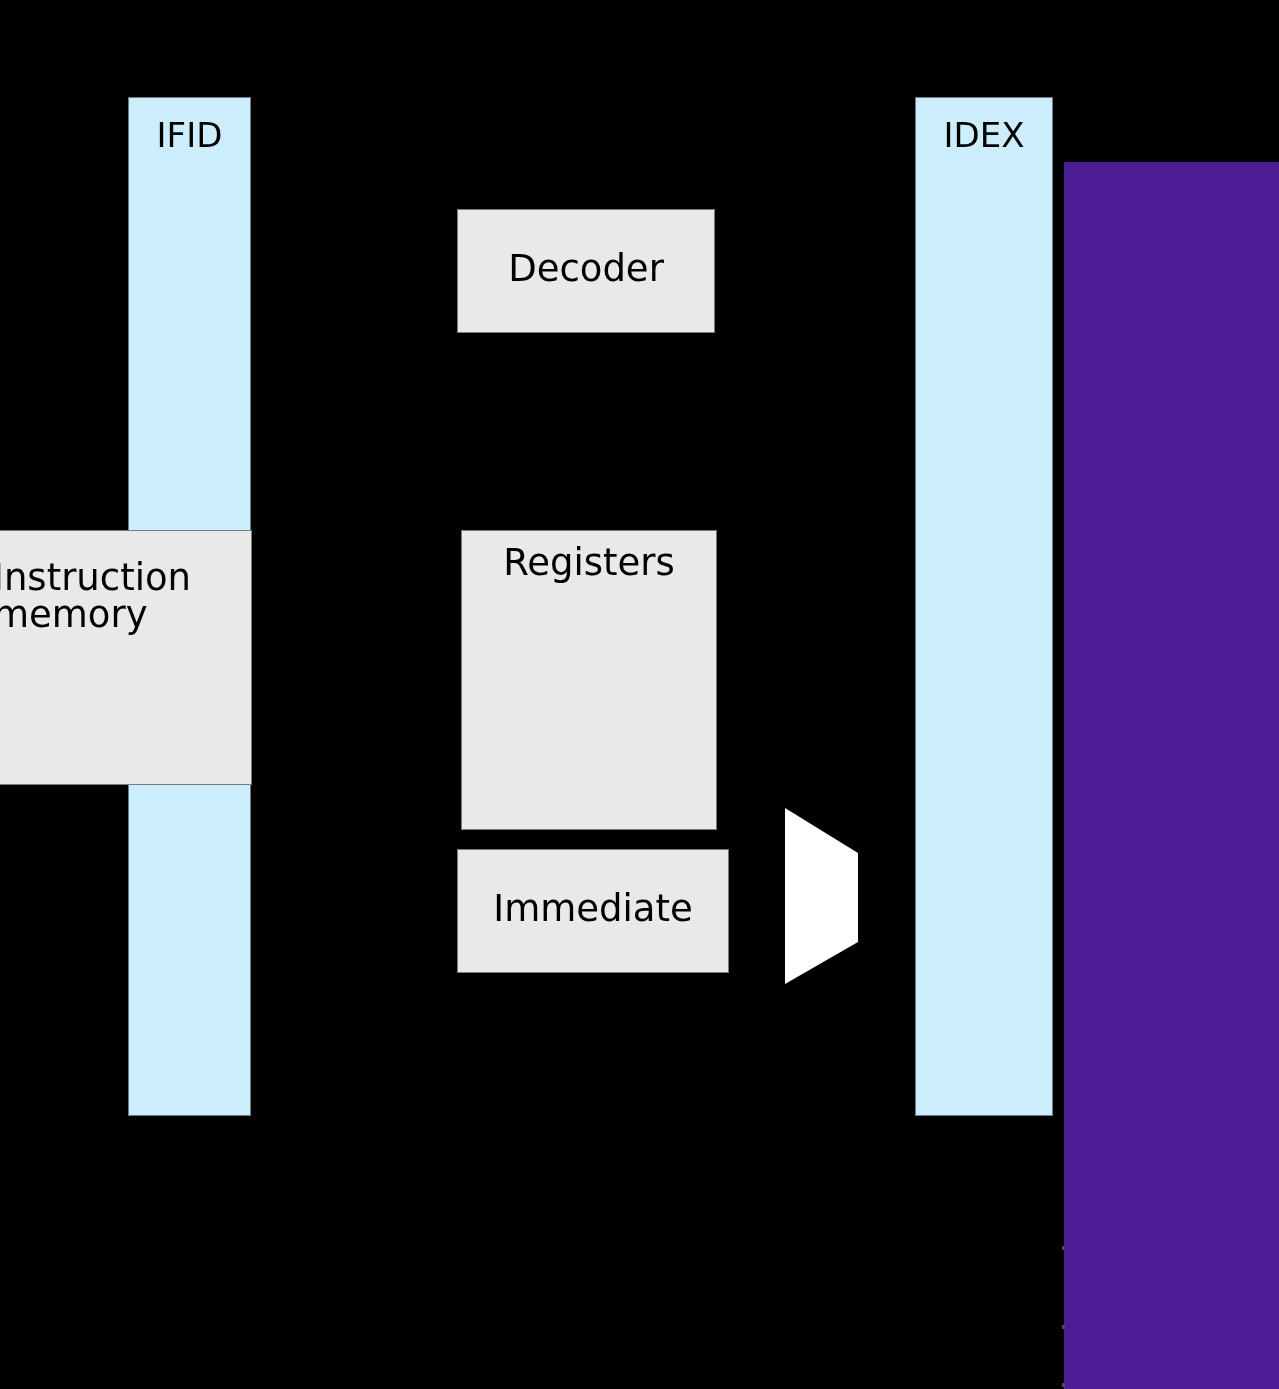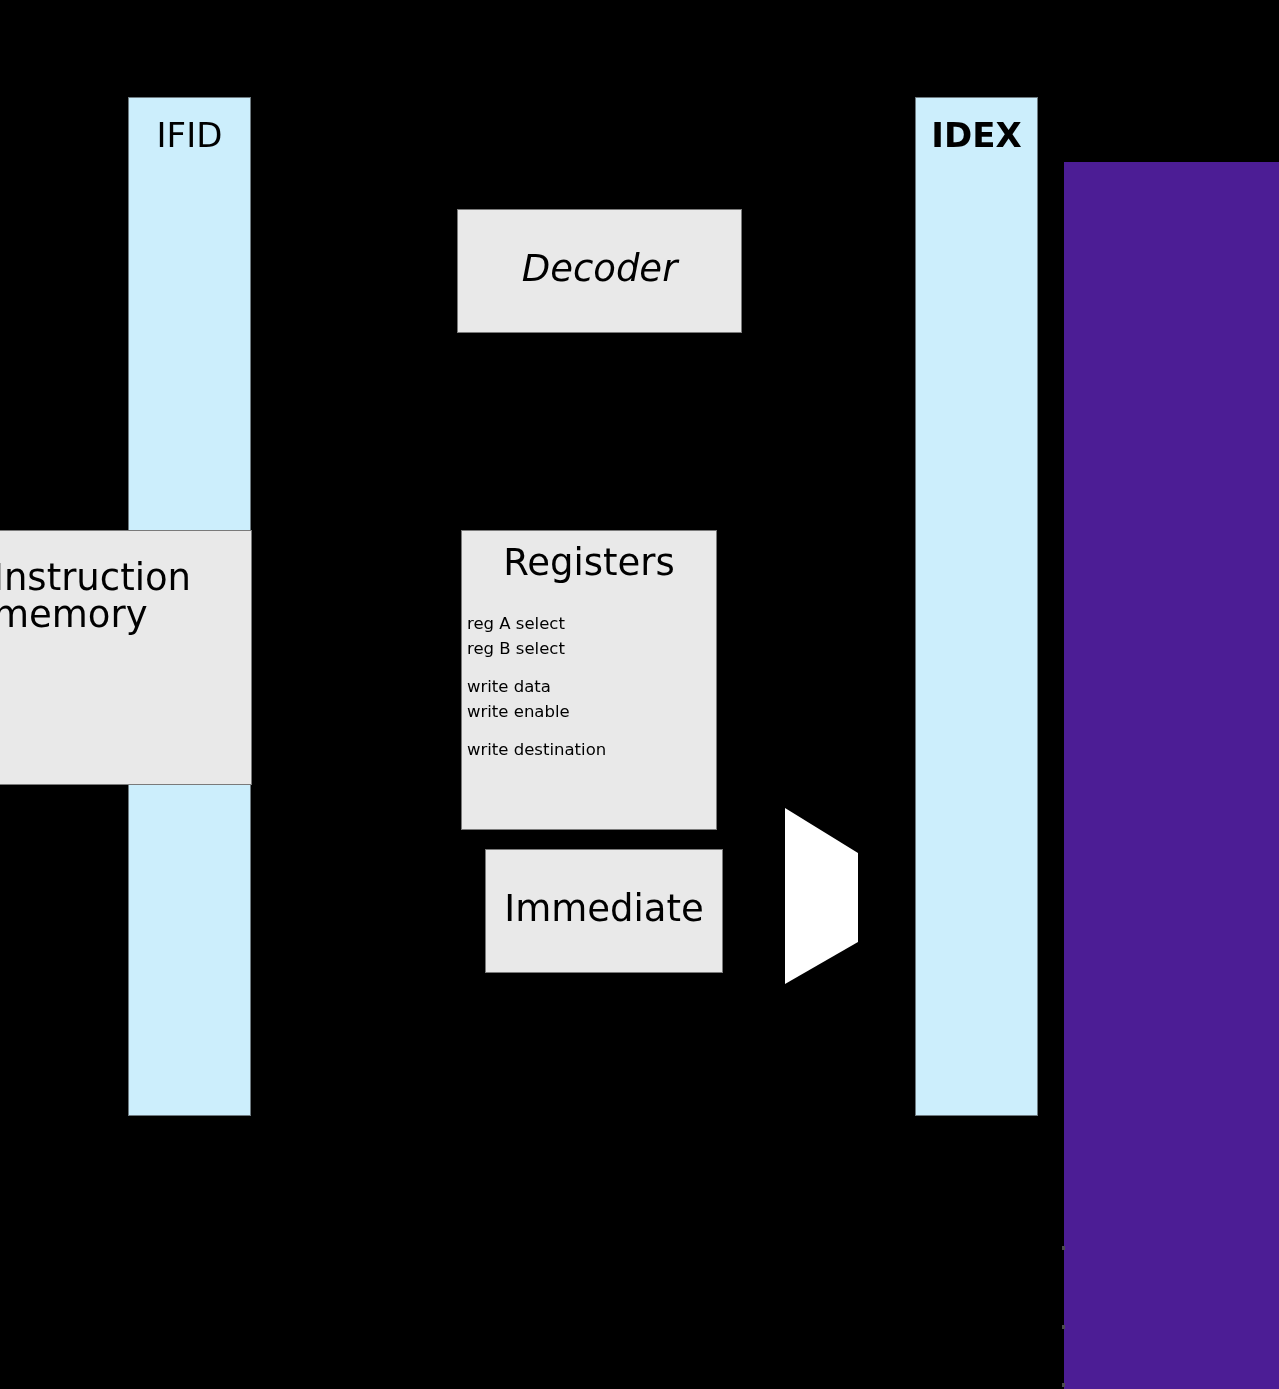--- a/index.html
+++ b/index.html
@@ -34,21 +34,21 @@
     position: absolute;
     left: 0;
     right: 0;
     top: 20px;
     text-align: center;
     font-size: 34px;
     color: #000000;
     line-height: 1;
   }
   #pipe-ifid { left: 128px; top: 97px;  width: 123px; height: 1019px; }
-  #pipe-idex { left: 915px; top: 97px;  width: 123px; height: 1019px; font-weight: bold; }
+  #pipe-idex { left: 915px; top: 97px;  width: 138px; height: 1019px; }
 
   
   .unit-box {
     position: absolute;
     background: #e9e9e9;
     border: 1px solid #7a7a7a;
     box-sizing: border-box;
   }
   .unit-title {
     position: absolute;
@@ -61,24 +61,24 @@
   }
 
   #box-instruction-memory { left: -36px; top: 530px; width: 288px; height: 255px; }
   #box-instruction-memory .unit-title {
     top: 28px;
     left: 28px;
     right: 10px;
     text-align: left;
   }
 
-  #box-decoder { left: 457px; top: 209px; width: 285px; height: 124px; font-style: italic; }
+  #box-decoder { left: 457px; top: 209px; width: 258px; height: 124px; }
   #box-decoder .unit-title { top: 40px; }
 
-  #box-immediate { left: 457px; top: 849px; width: 238px; height: 124px; margin-left: 28px; }
+  #box-immediate { left: 457px; top: 849px; width: 272px; height: 124px; }
   #box-immediate .unit-title { top: 40px; }
 
   #box-registers { left: 461px; top: 530px; width: 256px; height: 300px; }
   #box-registers .unit-title { top: 13px; }
 
   .port-list {
     position: absolute;
     left: 5px;
     top: 80px;
     right: 4px;
@@ -126,33 +126,20 @@
   <div class="pipe-bar" id="pipe-idex">
     <div class="pipe-label">IDEX</div>
   </div>
 
   <div class="unit-box" id="box-decoder">
     <div class="unit-title">Decoder</div>
   </div>
 
   <div class="unit-box" id="box-registers">
     <div class="unit-title">Registers</div>
-    <div class="port-list">
-      <div class="port-group">
-        <div class="port-line">reg A select</div>
-        <div class="port-line">reg B select</div>
-      </div>
-      <div class="port-group">
-        <div class="port-line">write data</div>
-        <div class="port-line">write enable</div>
-      </div>
-      <div class="port-group">
-        <div class="port-line">write destination</div>
-      </div>
-    </div>
   </div>
 
   <div class="unit-box" id="box-immediate">
     <div class="unit-title">Immediate</div>
   </div>
 
   <div class="unit-box" id="box-instruction-memory">
     <div class="unit-title">
       <span>Instruction</span><br>
       <span>memory</span>

